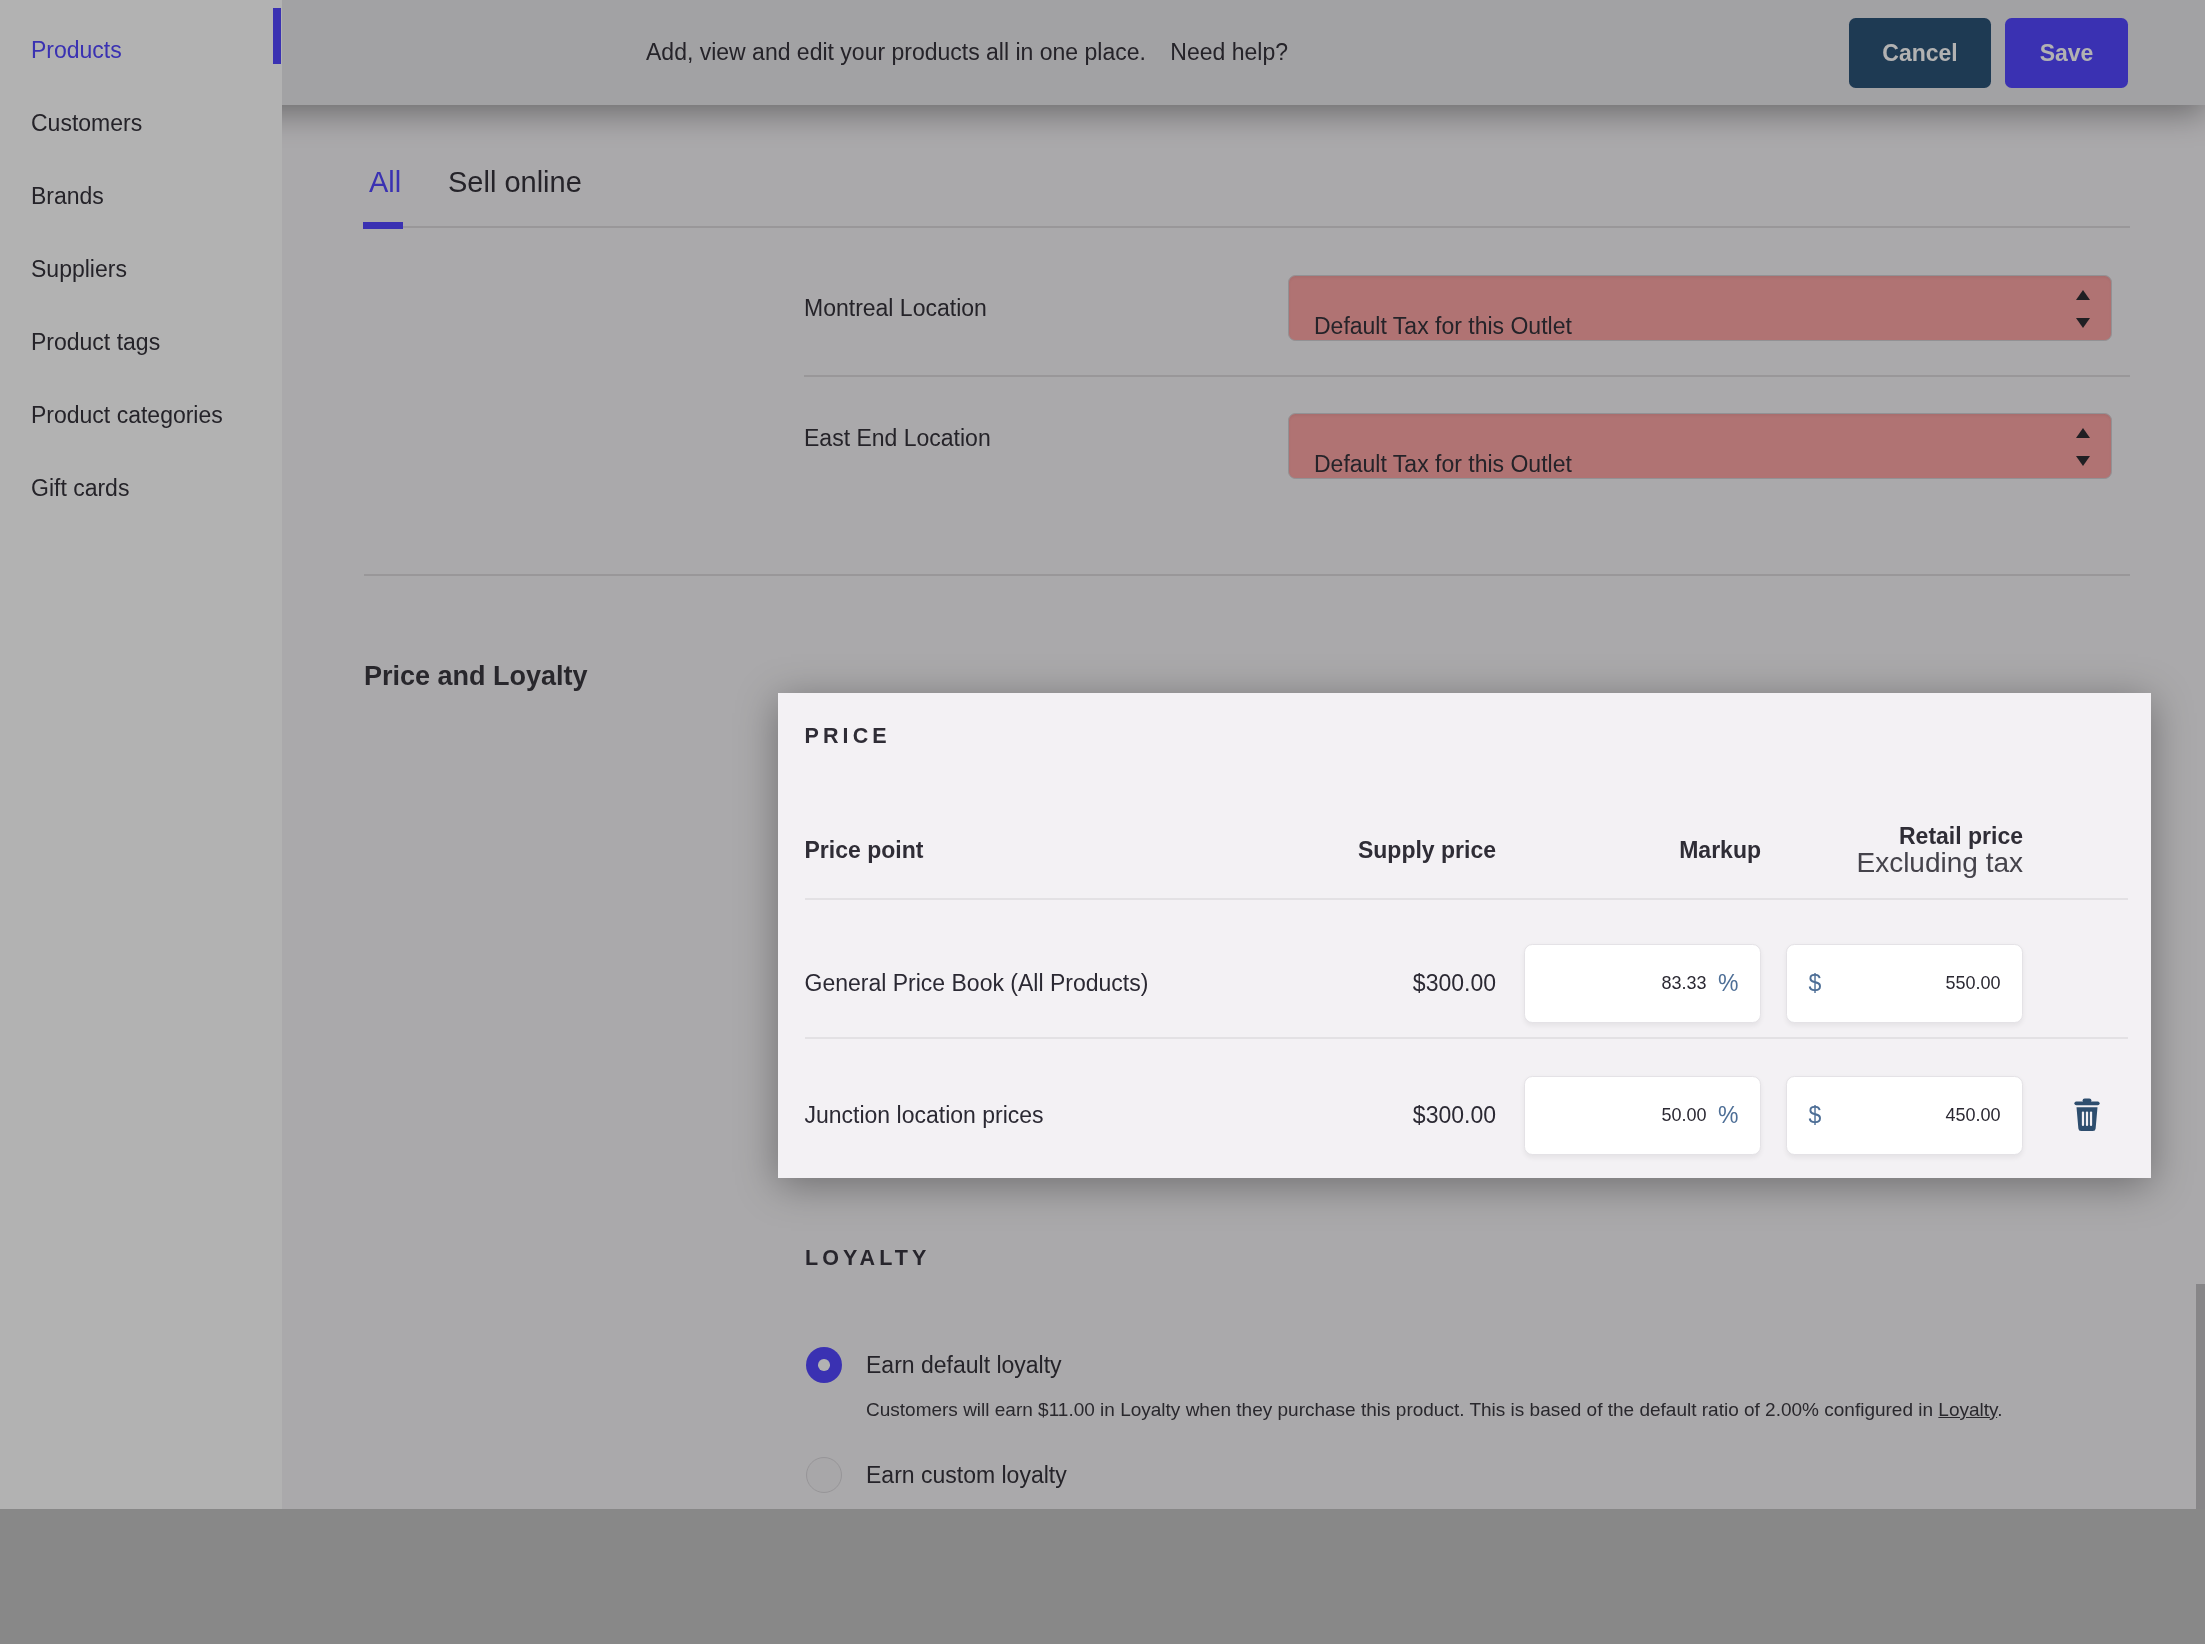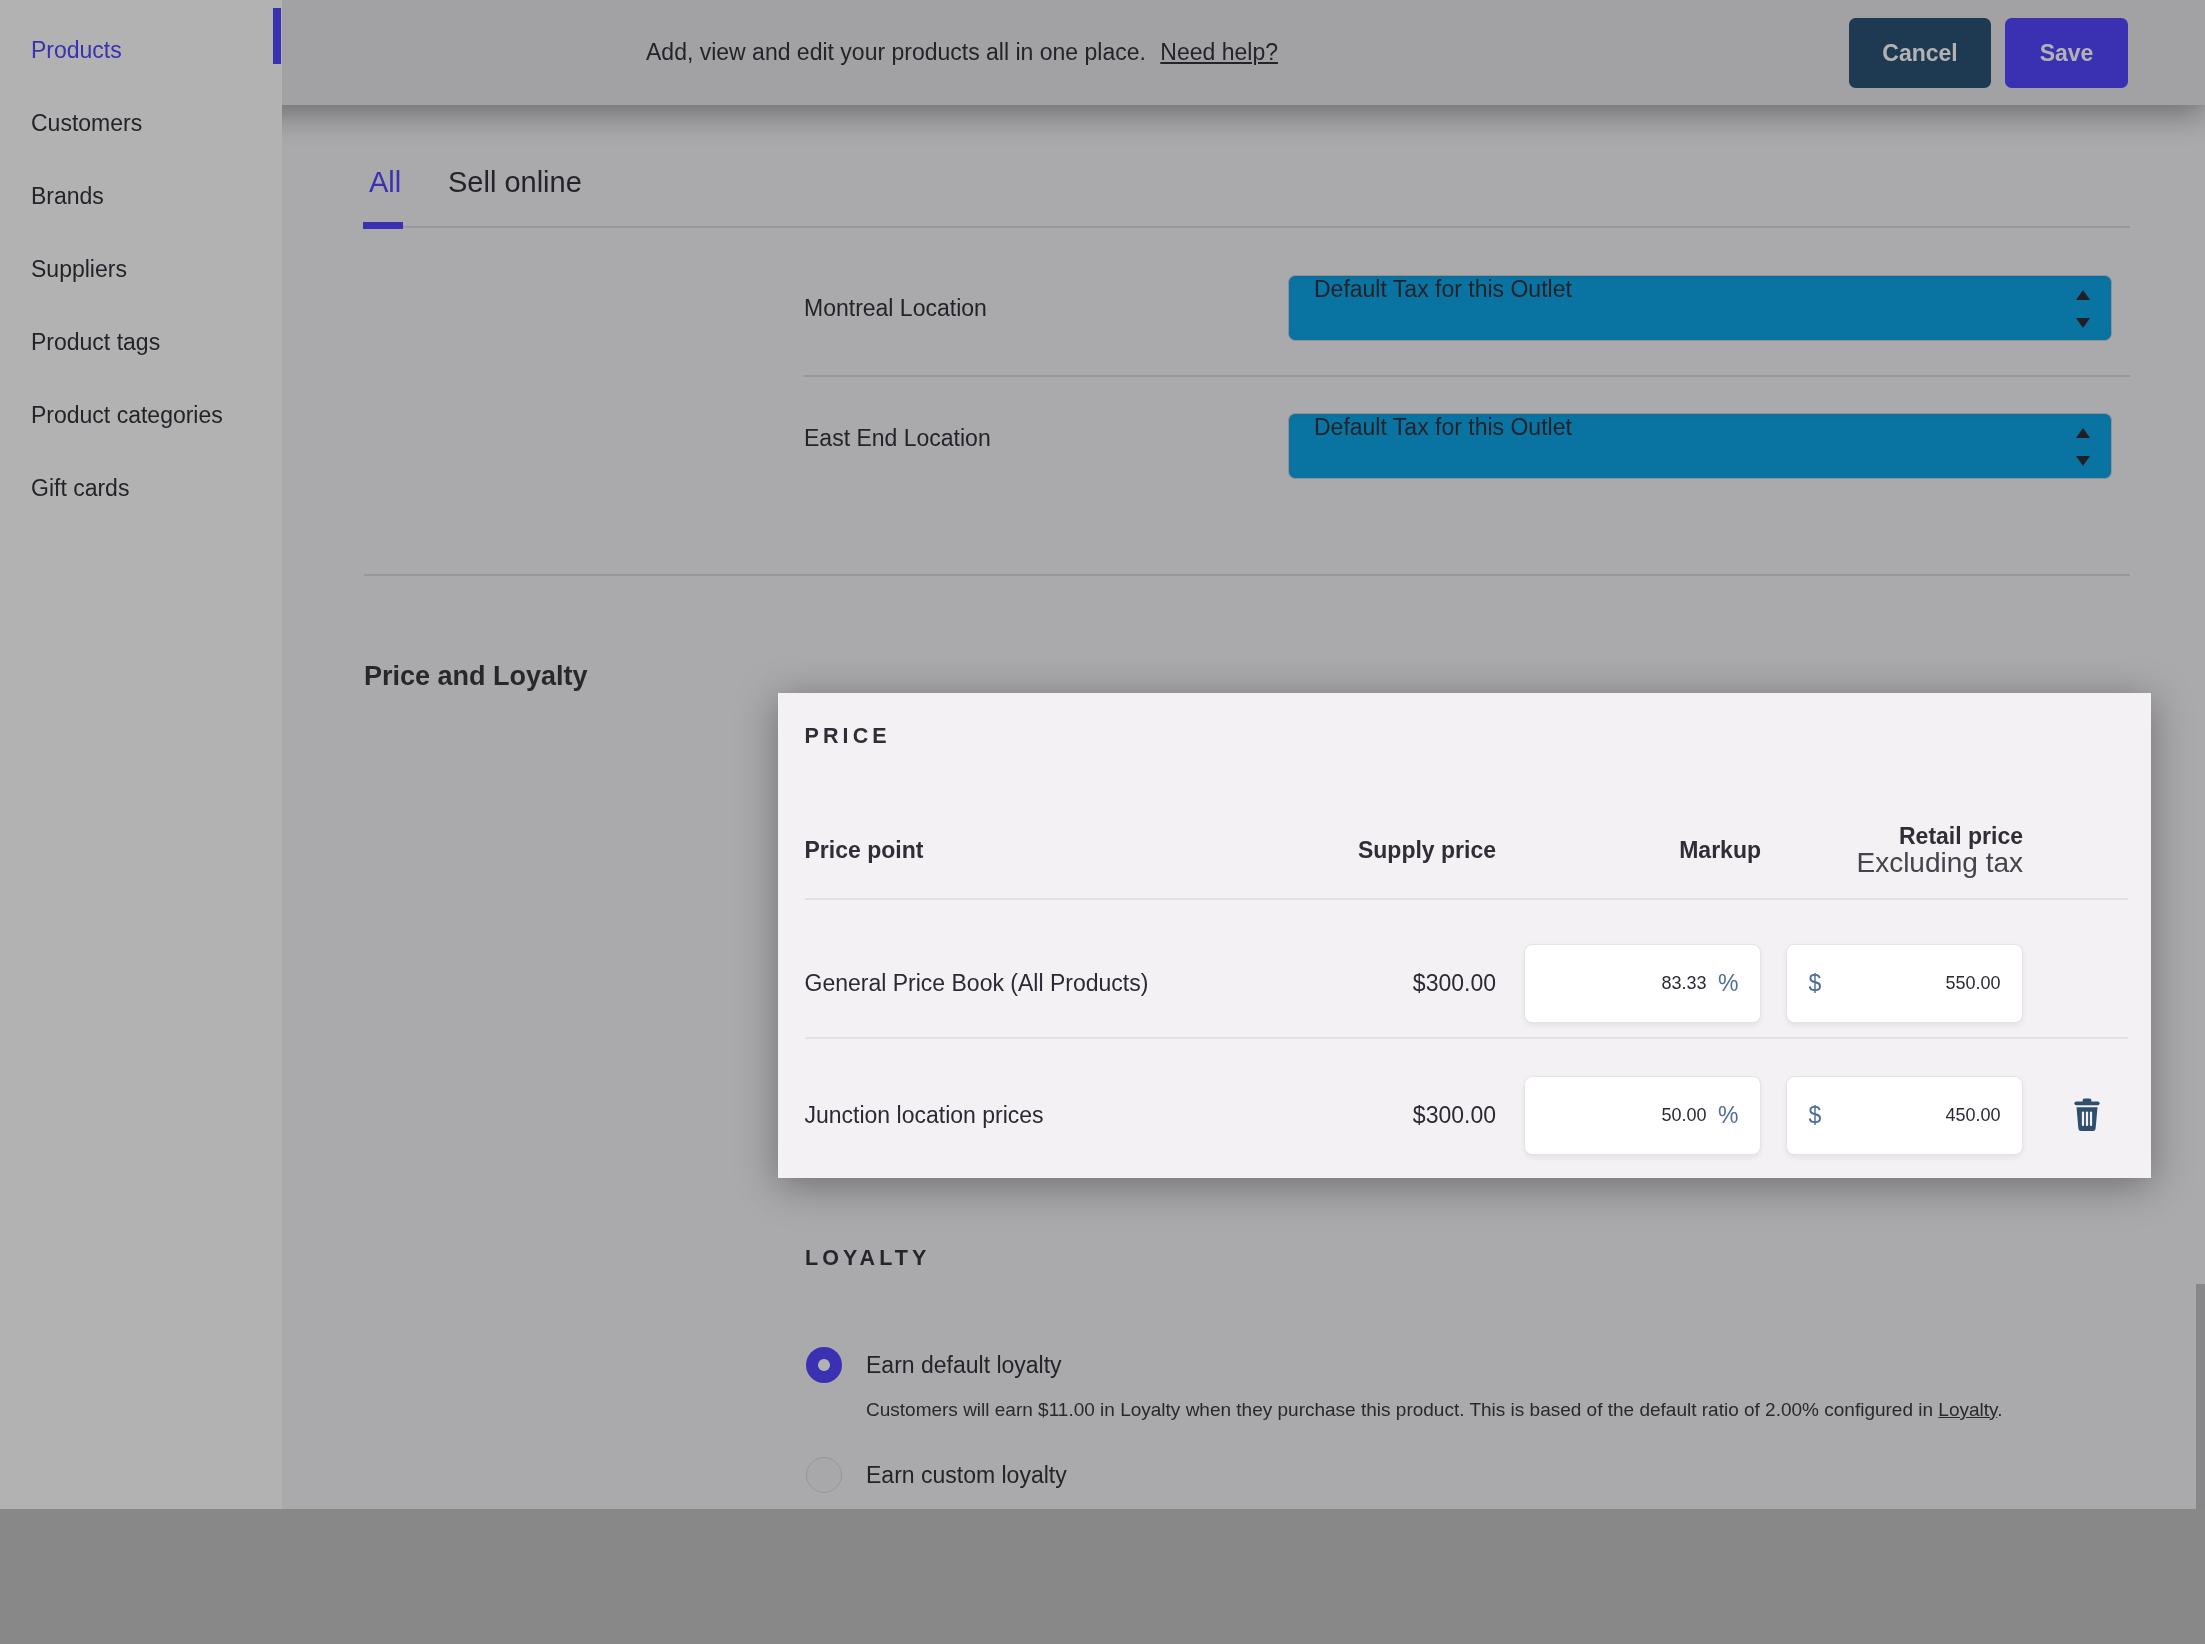--- a/index.html
+++ b/index.html
@@ -11,36 +11,36 @@
   .nav-list{position:absolute;left:0;top:14px;width:282px;}
   .nav-item{height:73px;display:flex;align-items:center;padding-left:31px;font-size:23px;color:var(--text-dark);cursor:pointer;}
   .nav-item.active{color:var(--accent);}
   .active-bar{position:absolute;left:273px;top:8.3px;width:8.3px;height:56px;background:var(--accent);}
 
   
   .header{position:absolute;left:282px;top:0;width:1924px;height:105px;background:var(--header-bg);z-index:6;
           display:flex;align-items:center;}
   .header-shadow{position:absolute;left:0;top:-33px;width:2205px;height:138px;box-shadow:0 8.3px 31px rgba(0,0,0,.38);z-index:4;}
   .header-msg{position:absolute;left:364px;font-size:23px;color:var(--text-dark);}
-  .header-msg a{color:var(--text-dark);text-decoration:underline;cursor:pointer;margin-left:8px;}
+  .header-msg a{color:var(--text-dark);cursor:pointer;margin-left:18px;}
   .btn{position:absolute;top:18px;height:70px;border:none;border-radius:6.6px;color:#fff;font-size:23px;font-weight:600;cursor:pointer;}
   .btn-cancel{left:1567px;width:142px;background:var(--navy);}
   .btn-save{left:1723px;width:123px;background:var(--accent);}
 
   
   .tab{position:absolute;top:167px;height:30px;line-height:30px;font-size:29px;color:var(--text-dark);cursor:pointer;z-index:3;}
   .tab-all{left:369px;color:var(--accent);}
   .tab-sell{left:448px;}
   .tab-underline{position:absolute;left:363px;top:222px;width:40px;height:6.6px;background:var(--accent);z-index:3;}
   .tabs-divider{position:absolute;left:363px;top:226px;width:1767px;height:1.7px;background:var(--divider);z-index:2;}
 
   
   .form-label{position:absolute;left:804px;height:28px;line-height:28px;font-size:23px;color:var(--text-dark);}
-  .select{position:absolute;left:1288px;width:824px;height:66px;background:#0ea5e9;border:1.7px solid #d2d0d4;border-radius:7.5px;
-          display:flex;align-items:flex-start;padding:0 58px 0 25px;font-size:23px;color:var(--text-dark);cursor:pointer;
+  .select{position:absolute;left:1288px;width:824px;height:66px;background:#fca5a5;border:1.7px solid #d2d0d4;border-radius:7.5px;
+          display:flex;align-items:flex-end;padding:0 58px 0 25px;font-size:23px;color:var(--text-dark);cursor:pointer;
           box-shadow:inset 0 1.7px 2.5px rgba(0,0,0,.05);}
   .spin{position:absolute;right:21.5px;top:0;height:66px;display:flex;flex-direction:column;justify-content:center;gap:18px;}
   .arr-up{width:0;height:0;border-left:7.5px solid transparent;border-right:7.5px solid transparent;border-bottom:10px solid #2f2d33;}
   .arr-down{width:0;height:0;border-left:7.5px solid transparent;border-right:7.5px solid transparent;border-top:10px solid #2f2d33;}
   .divider{position:absolute;height:1.7px;background:var(--divider);}
 
   .section-heading{position:absolute;left:364px;top:661px;font-size:27px;font-weight:700;color:#3a383f;}
 
   
   .overlay{position:absolute;left:0;top:0;width:2205px;height:1645px;background:rgba(0,0,0,.30);z-index:50;pointer-events:none;}

